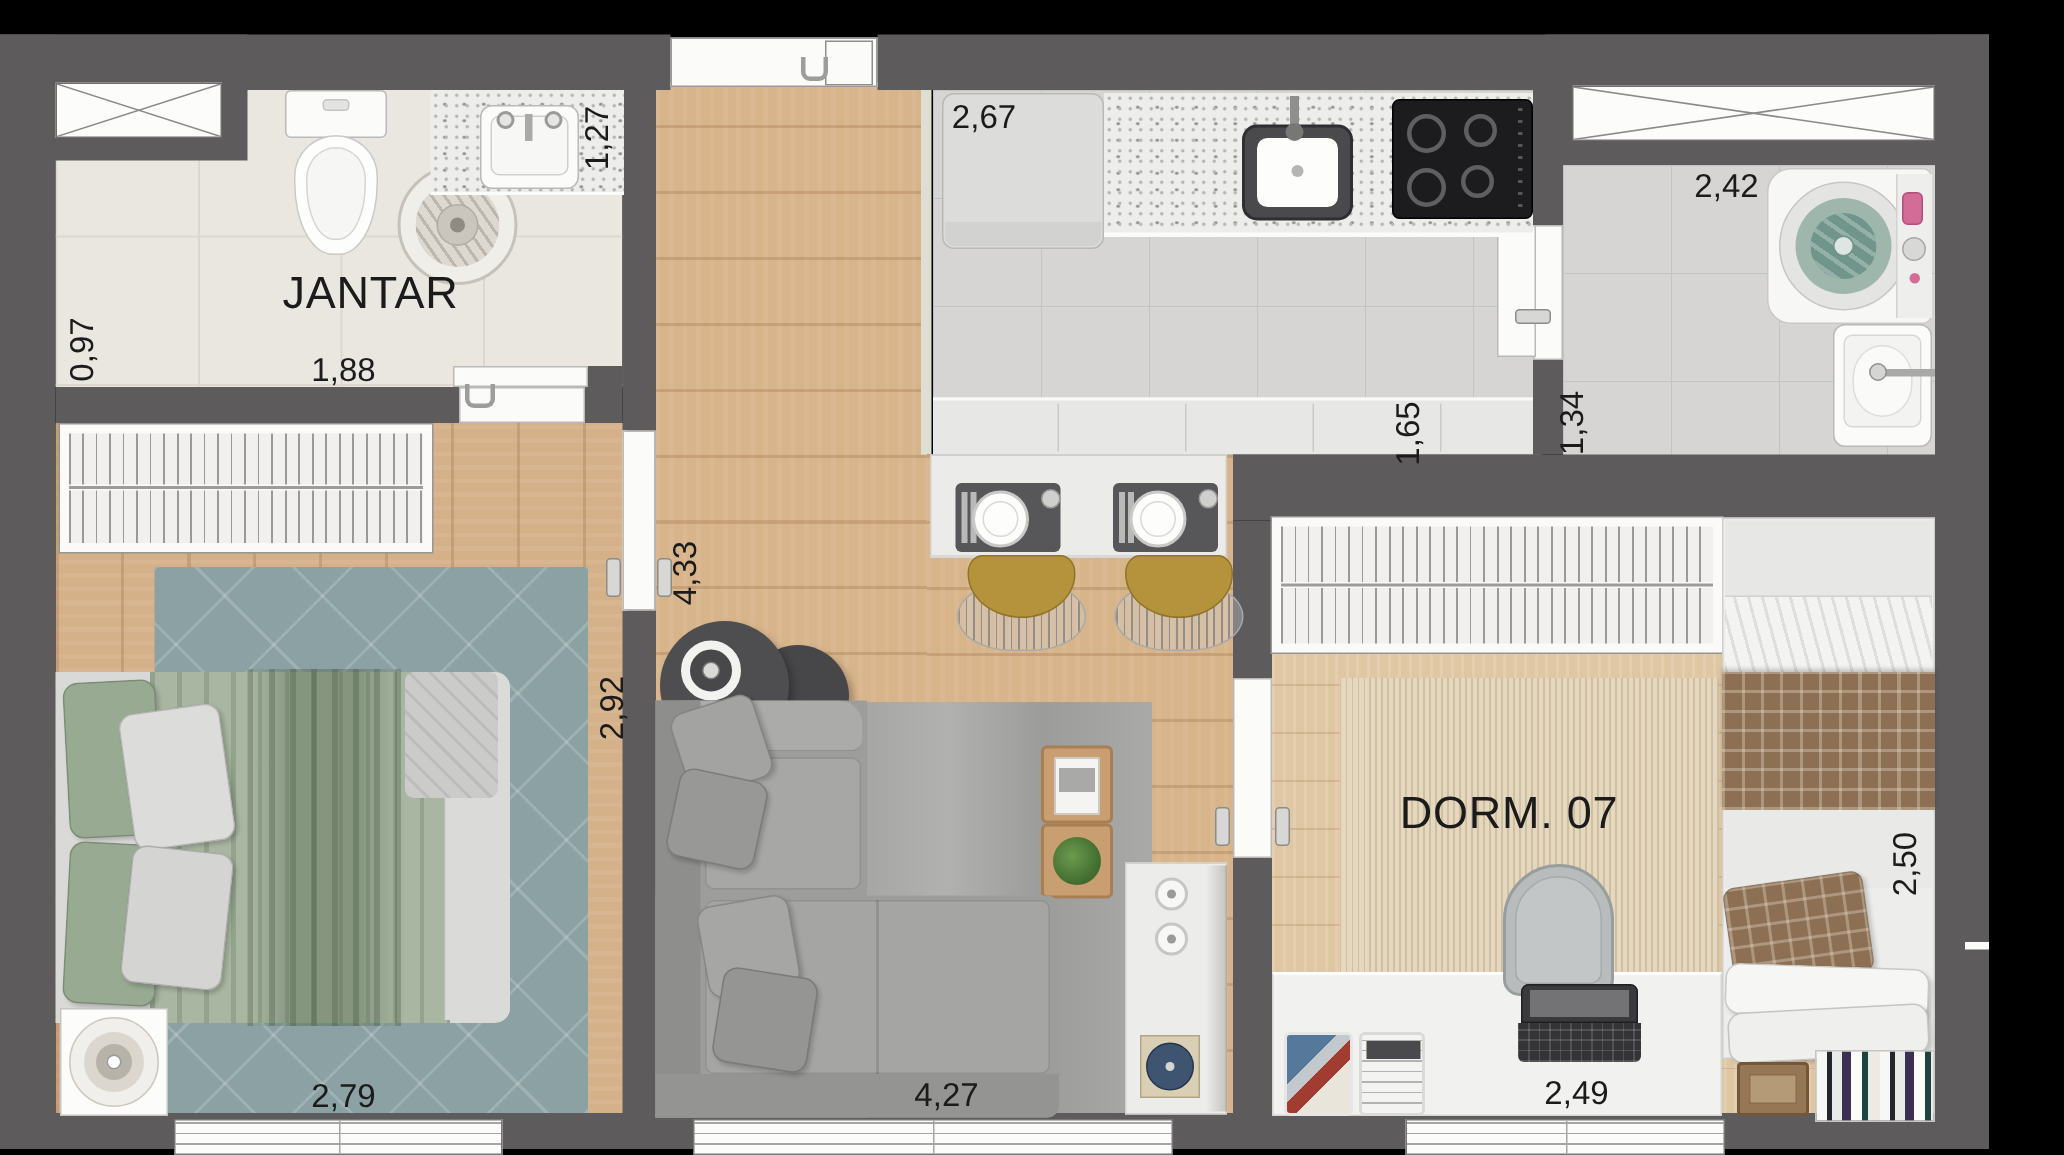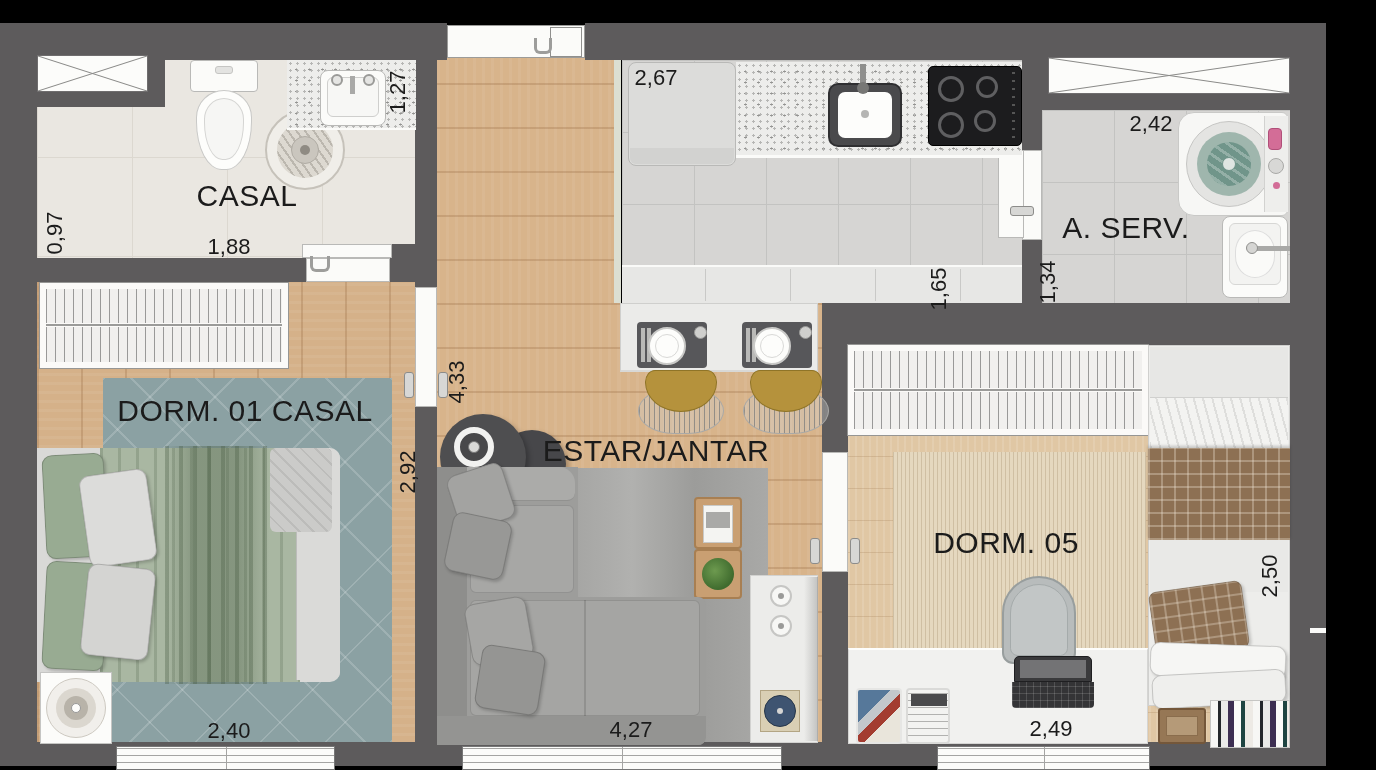--- a/index.html
+++ b/index.html
@@ -300,33 +300,30 @@
     <div class="abs" style="left:3px;top:4px;width:36px;height:12px;background:#4a4a4c"></div>
   </div>
   <div>
     <div class="abs" style="left:1158px;top:708px;width:48px;height:36px;background:#967755;border:2px solid #74573a;border-radius:3px"></div>
     <div class="abs" style="left:1166px;top:716px;width:32px;height:20px;background:#b59a78;border:1px solid #8a6d4d"></div>
   </div>
   <div class="abs" style="left:1210px;top:700px;width:80px;height:48px;border:1px solid #c6c6c4;background:repeating-linear-gradient(90deg,#f7f7f5 0 7px,#23272b 7px 10px,#eaeae8 10px 17px,#3d2f52 17px 23px,#fbfbf9 23px 30px,#1e4441 30px 34px,#edeae5 34px 42px)"></div>
 
   <div class="abs" style="left:1310px;top:628px;width:16px;height:5px;background:#fbfbf9"></div>
 
-  <div class="label" style="left:247px;top:196px">CASAL</div>
-  <div class="label" style="left:1126px;top:228px">A. SERV.</div>
-  <div class="label" style="left:245px;top:411px">DORM. 01 CASAL</div>
-  <div class="label" style="left:656px;top:451px">ESTAR/JANTAR</div>
-  <div class="label" style="left:1006px;top:543px">DORM. 05</div>
+  <div class="label" style="left:247px;top:196px">JANTAR</div>
+  <div class="label" style="left:1006px;top:543px">DORM. 07</div>
 
   <div class="dim v" style="left:55px;top:233px">0,97</div>
   <div class="dim" style="left:229px;top:247px">1,88</div>
   <div class="dim v" style="left:398px;top:92px">1,27</div>
   <div class="dim" style="left:656px;top:78px">2,67</div>
   <div class="dim v" style="left:939px;top:289px">1,65</div>
   <div class="dim" style="left:1151px;top:124px">2,42</div>
   <div class="dim v" style="left:1048px;top:282px">1,34</div>
   <div class="dim v" style="left:457px;top:382px">4,33</div>
   <div class="dim v" style="left:408px;top:472px">2,92</div>
-  <div class="dim" style="left:229px;top:731px">2,40</div>
+  <div class="dim" style="left:229px;top:731px">2,79</div>
   <div class="dim" style="left:631px;top:730px">4,27</div>
   <div class="dim v" style="left:1270px;top:576px">2,50</div>
   <div class="dim" style="left:1051px;top:729px">2,49</div>
 
 </div>
 
 </body></html>

